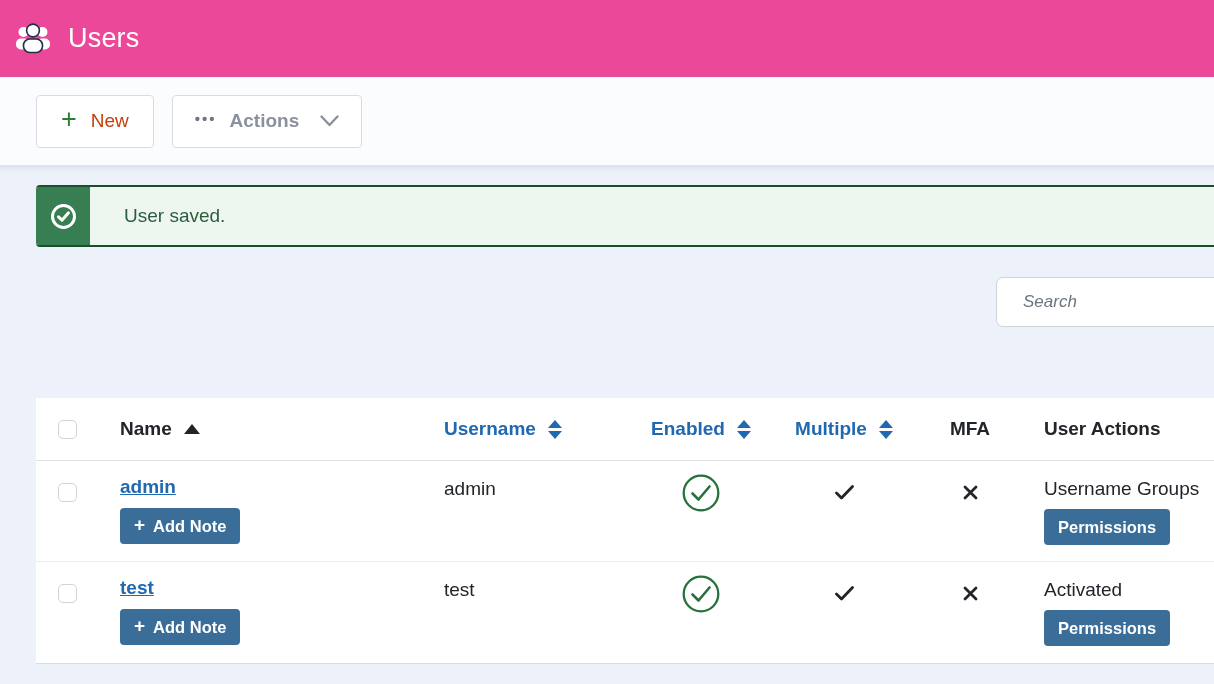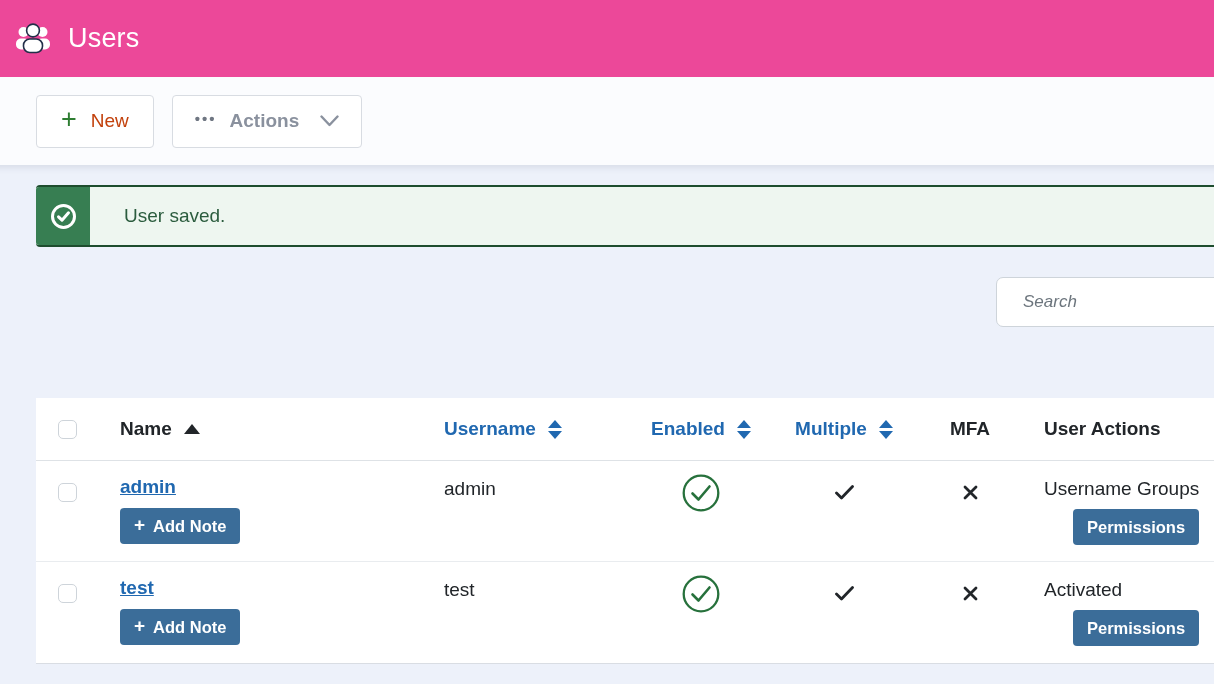--- a/index.html
+++ b/index.html
@@ -98,21 +98,21 @@
     height:36px; padding:0 14px; font-size:16.5px; font-weight:600; cursor:pointer;
     font-family:"Liberation Sans", sans-serif;
   }
   .btn-solid .plus { font-size:19px; font-weight:700; margin-top:-2px; }
 
   .cell-username { padding-top:17px; font-size:19px; color:#212529; }
   .cell-enabled { padding-top:12px; display:flex; justify-content:center; }
   .cell-activated { padding-top:24px; display:flex; justify-content:center; }
   .cell-mfa { padding-top:24px; display:flex; justify-content:center; }
   .cell-groups { padding-top:17px; padding-left:44px; font-size:19px; }
-  .cell-groups .grp-btn { margin-top:9px; display:inline-flex;margin-left:29px; }
+  .cell-groups .grp-btn { margin-top:9px; display:inline-flex; }
 </style>
 </head>
 <body>
 
 <div class="app-header">
   <span class="hicon">
     <svg width="38" height="32" viewBox="0 0 38 32">
       <g fill="#ffffff">
         <circle cx="9.5" cy="9" r="5"></circle>
         <circle cx="28.5" cy="9" r="5"></circle>

